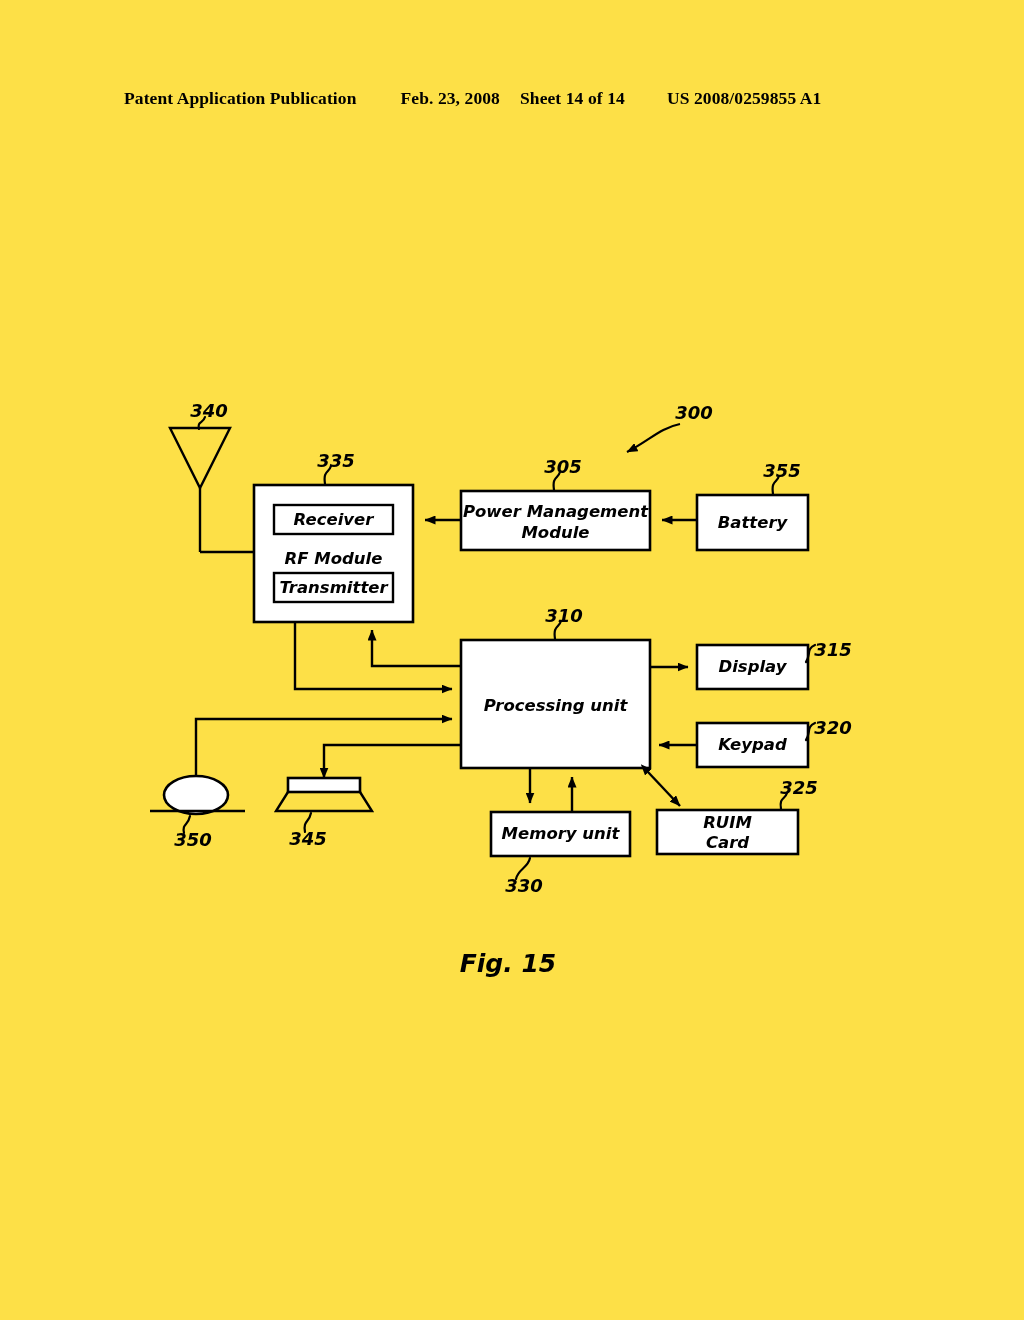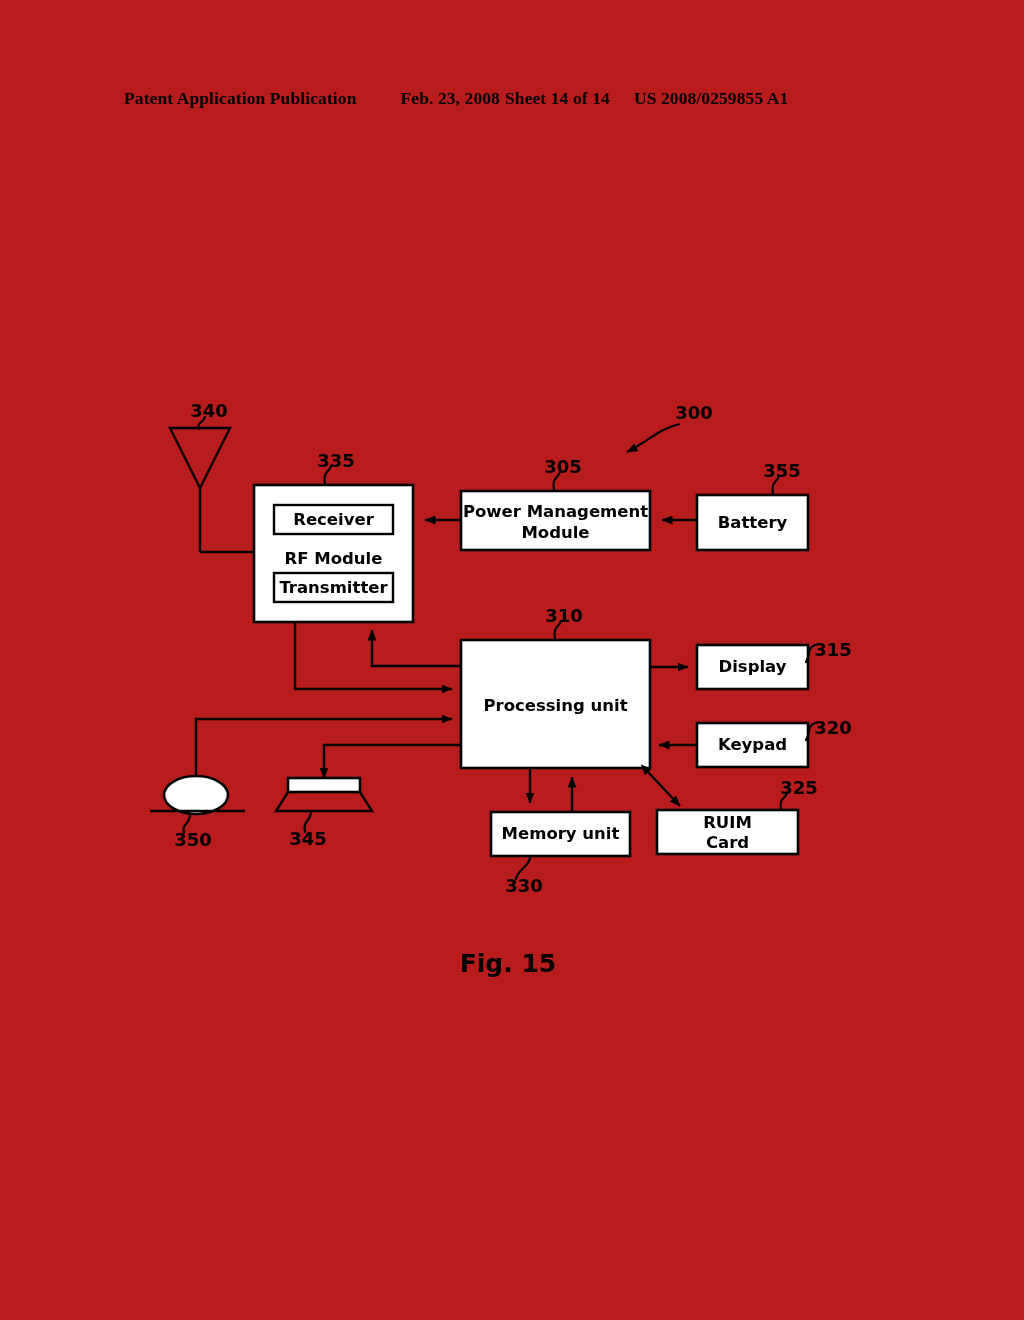--- a/index.html
+++ b/index.html
@@ -12,51 +12,52 @@
     width: 1024px;
     height: 1320px;
     position: relative;
     font-family: "Liberation Serif", serif;
     color: #000000;
     overflow: hidden;
   }
   .page {
     position: absolute;
     inset: 0;
-    background: #b91c1c;
+    background: #fde047;
   }
   .header {
     position: absolute;
     top: 88px;
     left: 124px;
     width: 776px;
     display: flex;
     align-items: baseline;
     font-family: "Liberation Serif", serif;
     font-weight: bold;
     font-size: 17.5px;
     letter-spacing: 0.1px;
     white-space: nowrap;
   }
   .hdr-pub { }
   .hdr-date {
     margin-left: 44px;
   }
   .hdr-sheet {
-    margin-left: 5px;
+    margin-left: 20px;
   }
   .hdr-num {
-    margin-left: 24px;
+    margin-left: 42px;
   }
   .figure-wrap {
     position: absolute;
     top: 0;
     left: 0;
     width: 1024px;
     height: 1320px;
+    font-style: italic;
   }
   svg.diagram {
     display: block;
     width: 1024px;
     height: 1320px;
   }
   .bx {
     fill: #ffffff;
     stroke: #000000;
     stroke-width: 2.6;

